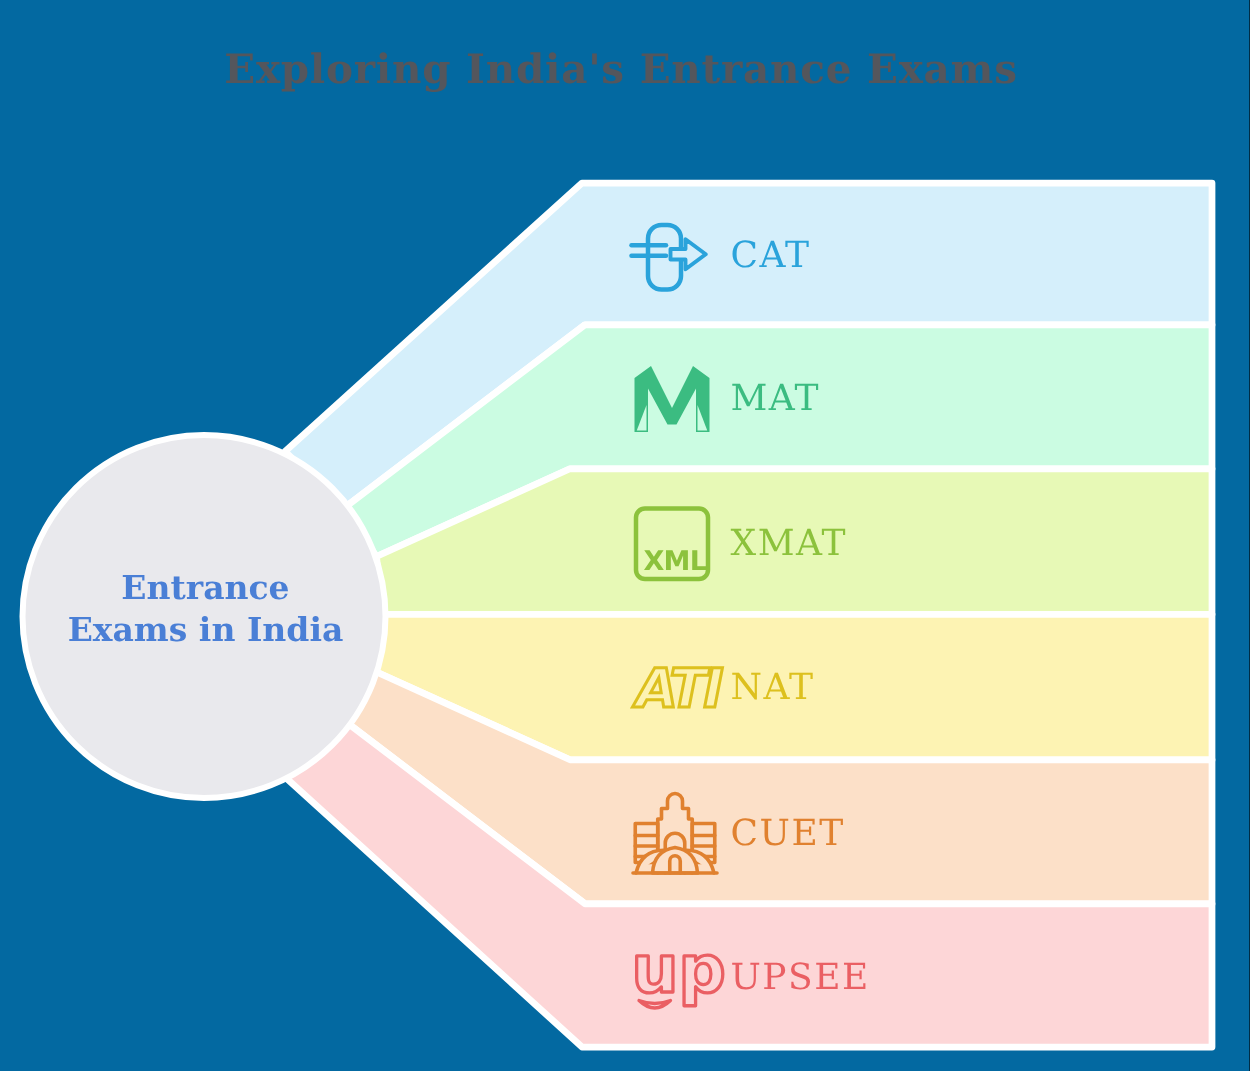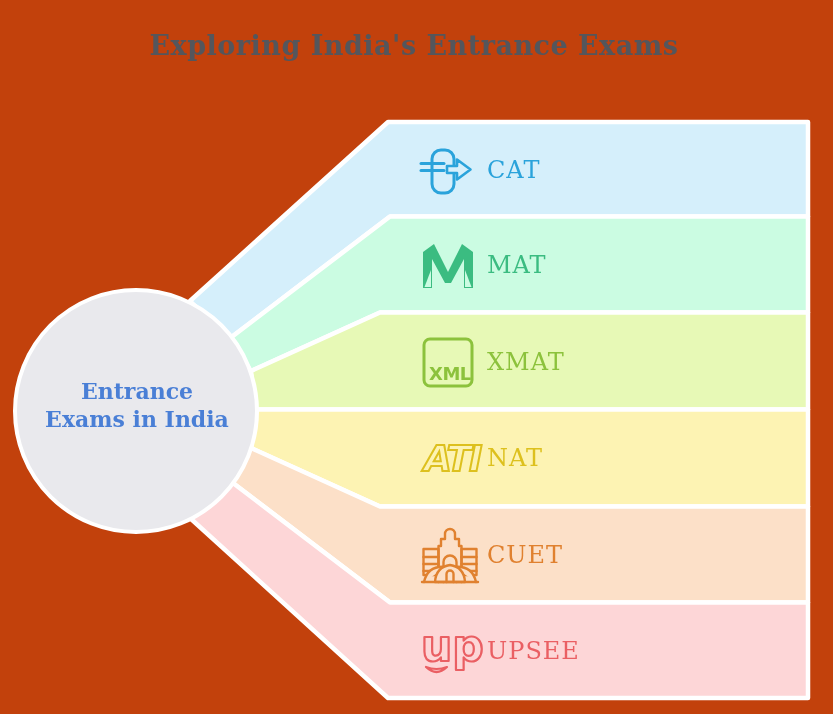--- a/index.html
+++ b/index.html
@@ -1,16 +1,16 @@
 <!DOCTYPE html>
 <html><head>
 <meta charset="utf-8">
 <style>
   html,body{margin:0;padding:0;background:#000;}
-  .stage{position:relative;width:833px;height:714px;background:#c2410c;overflow:hidden;}
+  .stage{position:relative;width:833px;height:714px;background:#0369a1;overflow:hidden;}
   svg text{font-family:"DejaVu Serif", serif;}
   .title-text{font-size:27px;font-weight:bold;letter-spacing:.5px;}
   .center-text{font-size:22px;font-weight:bold;}
   .branch-label{font-size:24px;letter-spacing:1px;}
   .band{stroke:#ffffff;stroke-width:4.5;stroke-linejoin:round;}
   .hub{stroke:#ffffff;stroke-width:4;}
   .sans{font-family:"DejaVu Sans", sans-serif;}
   .xml-glyph{font-size:18px;font-weight:bold;letter-spacing:-.5px;}
   .ati-glyph{font-size:36px;font-weight:bold;font-style:italic;letter-spacing:-2px;}
   .up-glyph{font-size:44px;font-weight:bold;}

